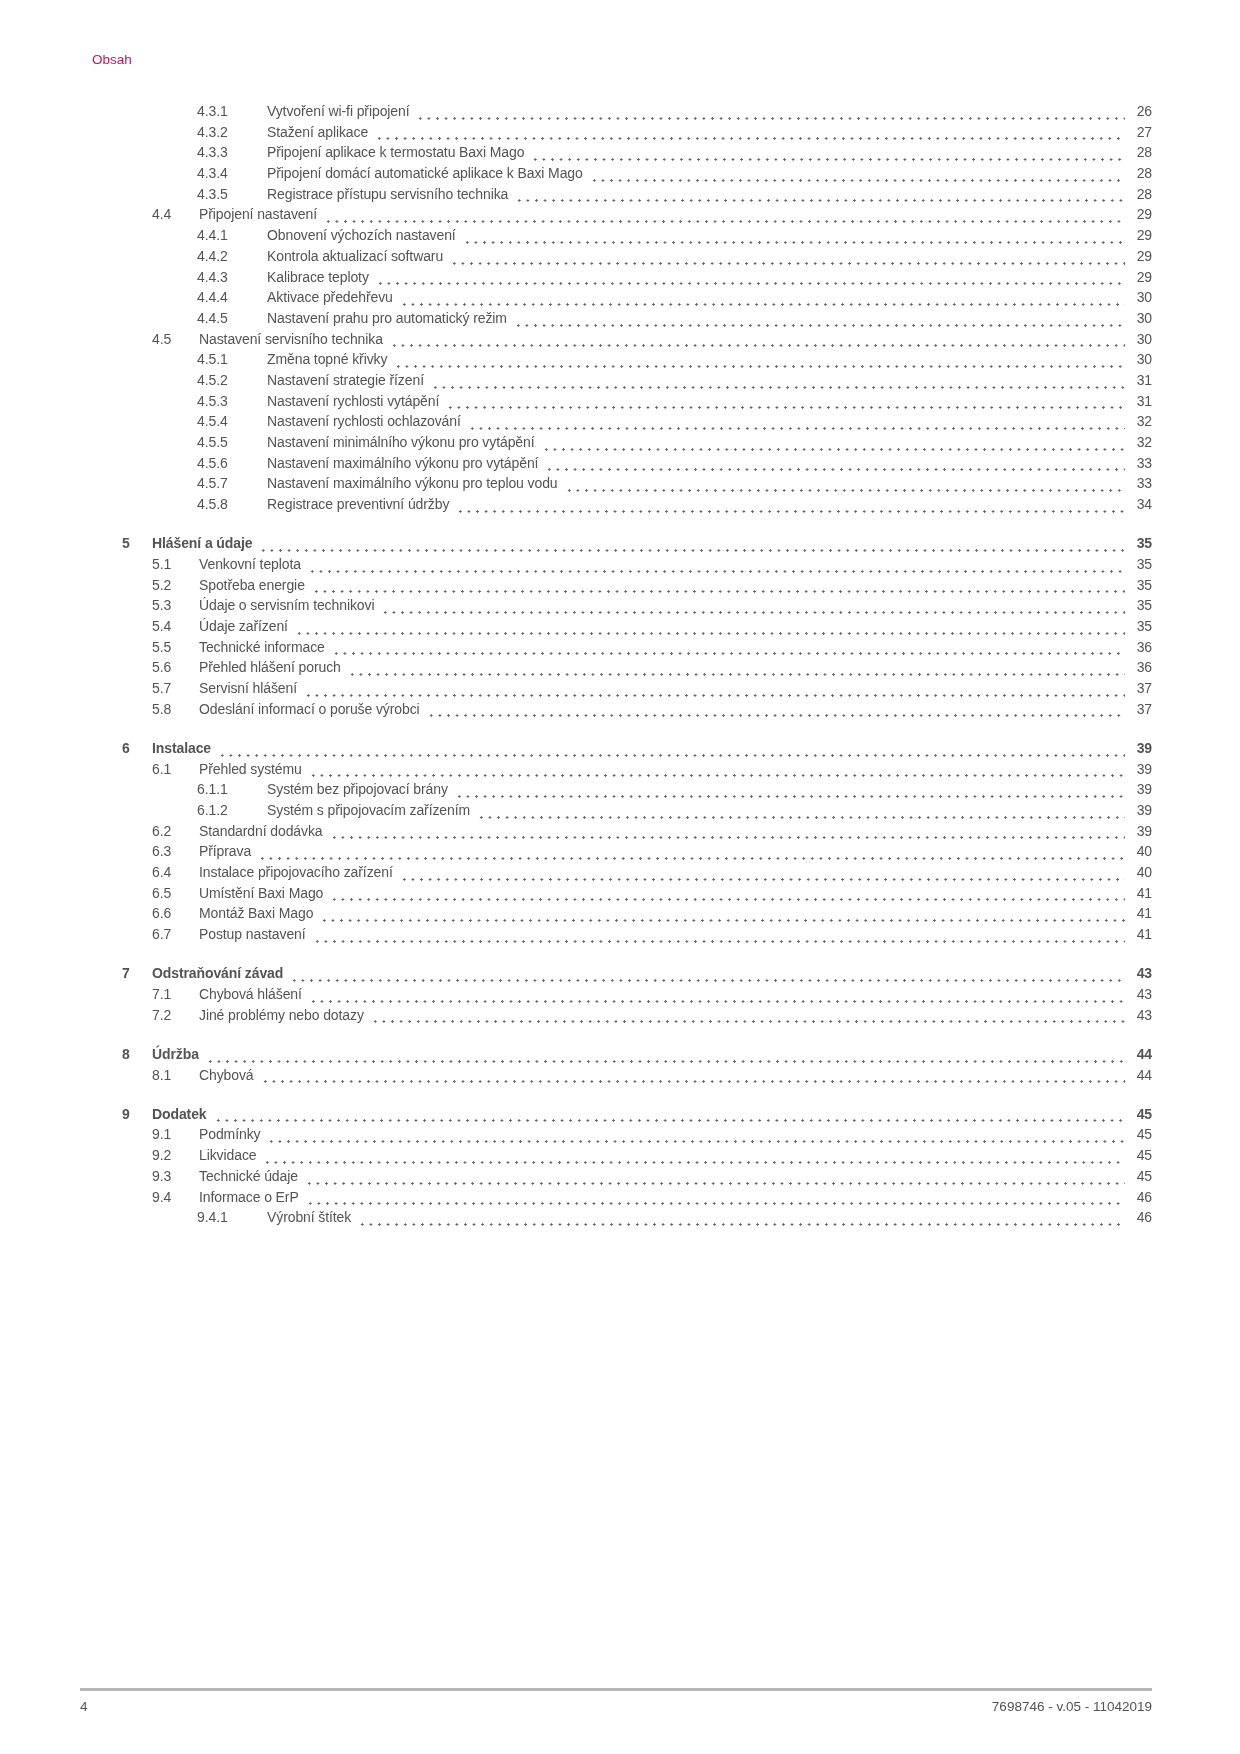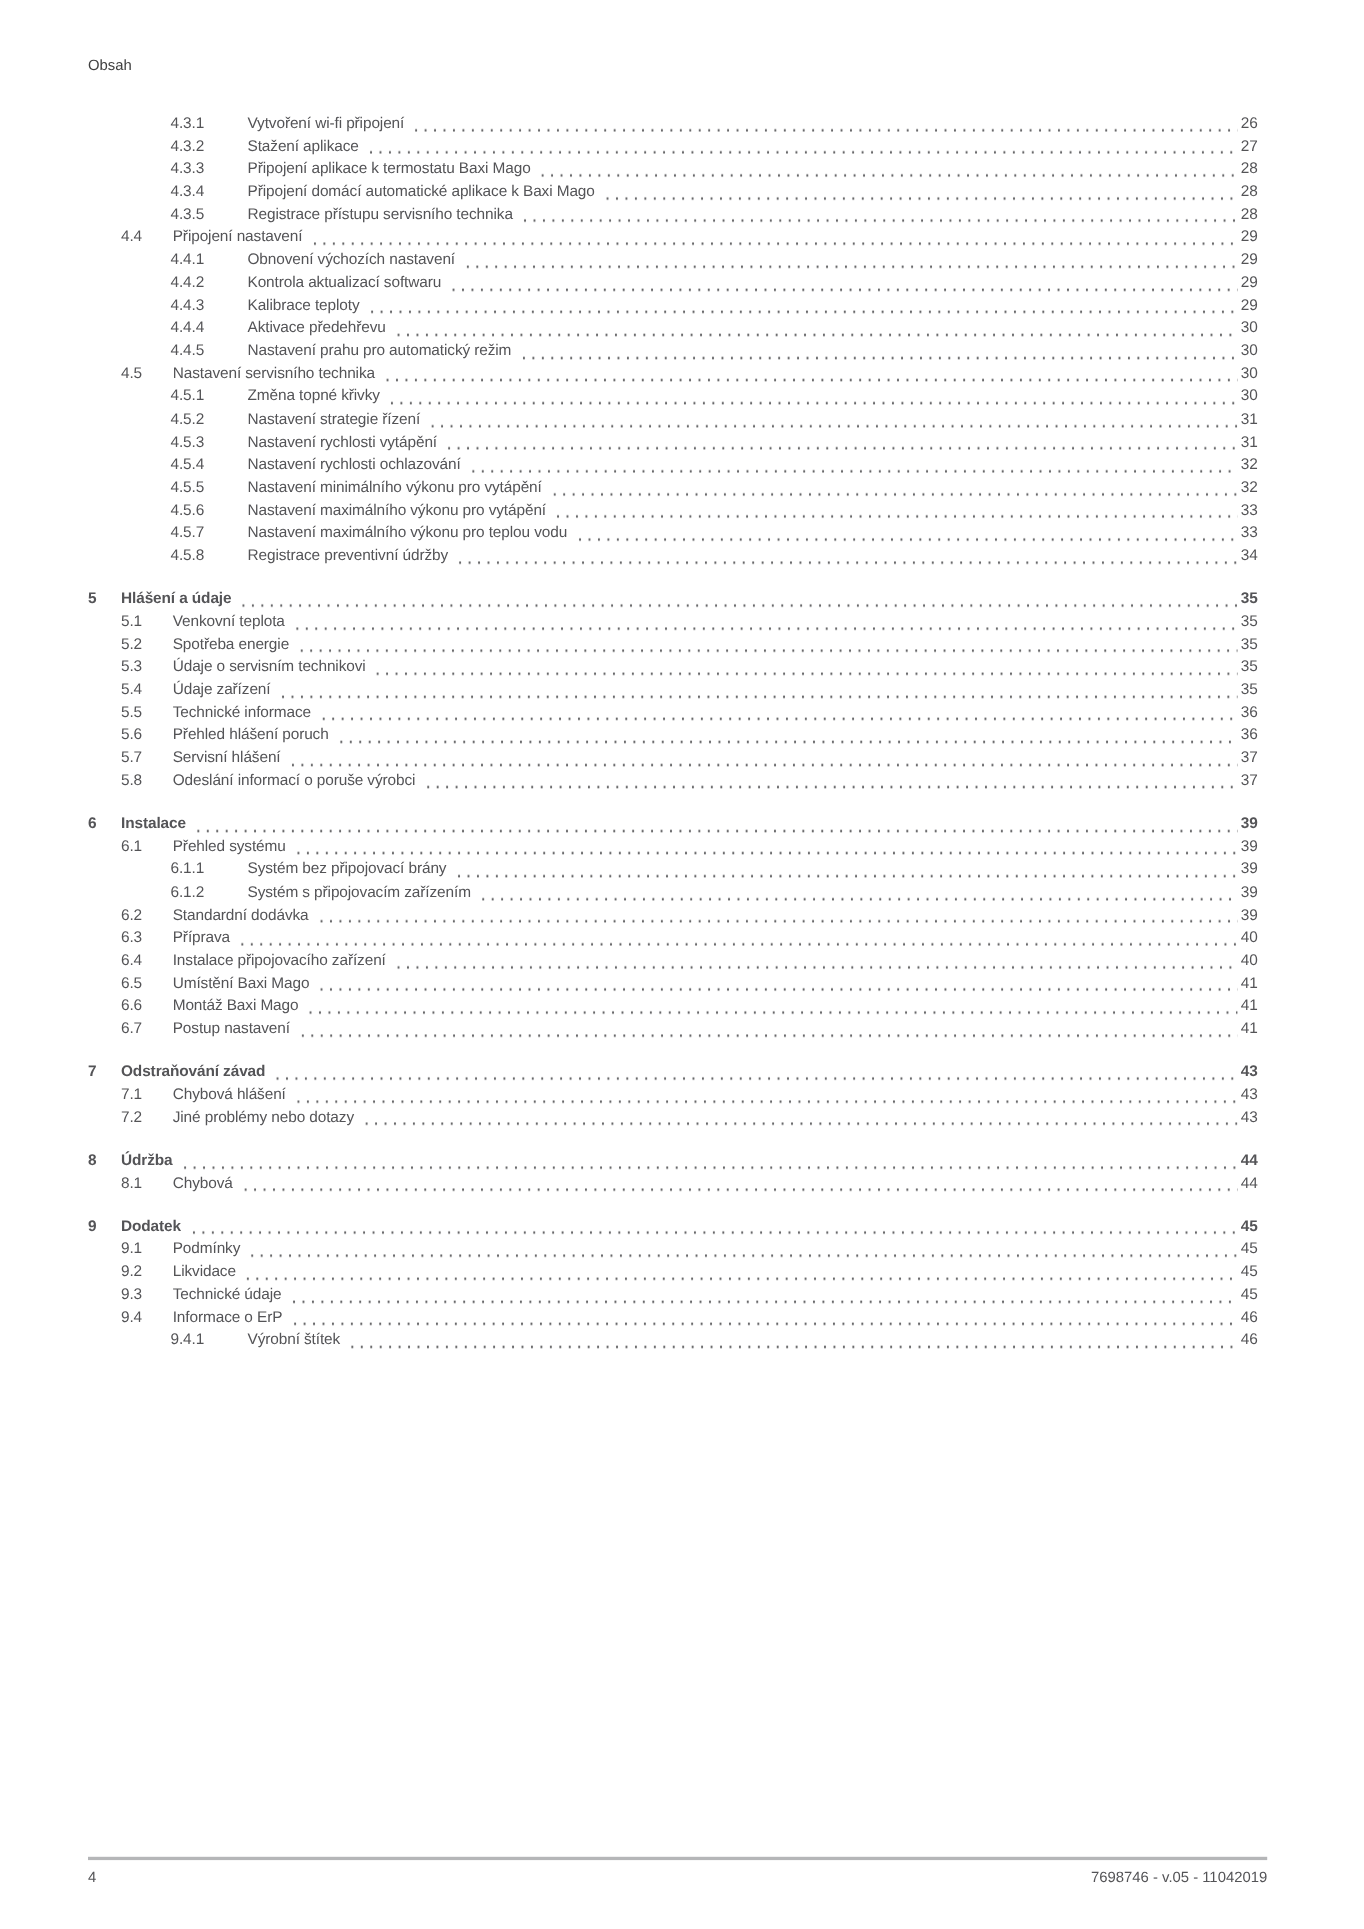--- a/index.html
+++ b/index.html
@@ -6,50 +6,50 @@
   html, body { background: #ffffff; }
   body {
     width: 1240px; height: 1754px;
     position: relative;
     font-family: "Liberation Sans", sans-serif;
     color: #545457;
   }
   .page { position: absolute; inset: 0; background: #ffffff; overflow: hidden; }
 
   .page-header {
-    position: absolute; left: 80px; top: 52px;
-    font-size: 13.5px; color: #404040;
+    position: absolute; left: 92px; top: 52px;
+    font-size: 13.5px; color: #be185d;
   }
 
   .toc { position: absolute; left: 80px; top: 103px; width: 1072px; }
 
   .toc-row {
     display: flex; align-items: baseline;
     height: 20.7px; font-size: 14px;
-    letter-spacing: -0.1px; color: #545457;
+    letter-spacing: -0.1px; color: #545457; margin-left: 42px;
   }
   .toc-row.level-1 { margin-top: 18.5px; font-weight: bold; }
   .toc-row.level-1 .num { width: 30px; }
   .toc-row.level-2 { padding-left: 30px; }
   .toc-row.level-2 .num { width: 47px; }
   .toc-row.level-3 { padding-left: 75px; }
   .toc-row.level-3 .num { width: 70px; }
 
   .num { flex: 0 0 auto; }
   .title { white-space: nowrap; padding-right: 5px; }
   .leader {
     flex: 1 1 auto; align-self: stretch;
     background-image: radial-gradient(circle, #69696b 1.05px, rgba(0,0,0,0) 1.35px);
     background-size: 8.6px 3px;
     background-repeat: repeat-x;
     background-position: left 2px bottom 4px;
     margin-right: 3px;
     min-width: 12px;
   }
-  .pageno { flex: 0 0 auto; min-width: 24px; text-align: left; }
+  .pageno { flex: 0 0 auto; min-width: 24px; text-align: right; }
 
   .footer-rule {
     position: absolute; left: 80px; right: 88px; top: 1688px;
     height: 3px; background: #b5b6b8;
   }
   .page-footer {
     position: absolute; left: 80px; right: 88px; top: 1699px;
     display: flex; justify-content: space-between;
     font-size: 13.5px; color: #545457;
   }

